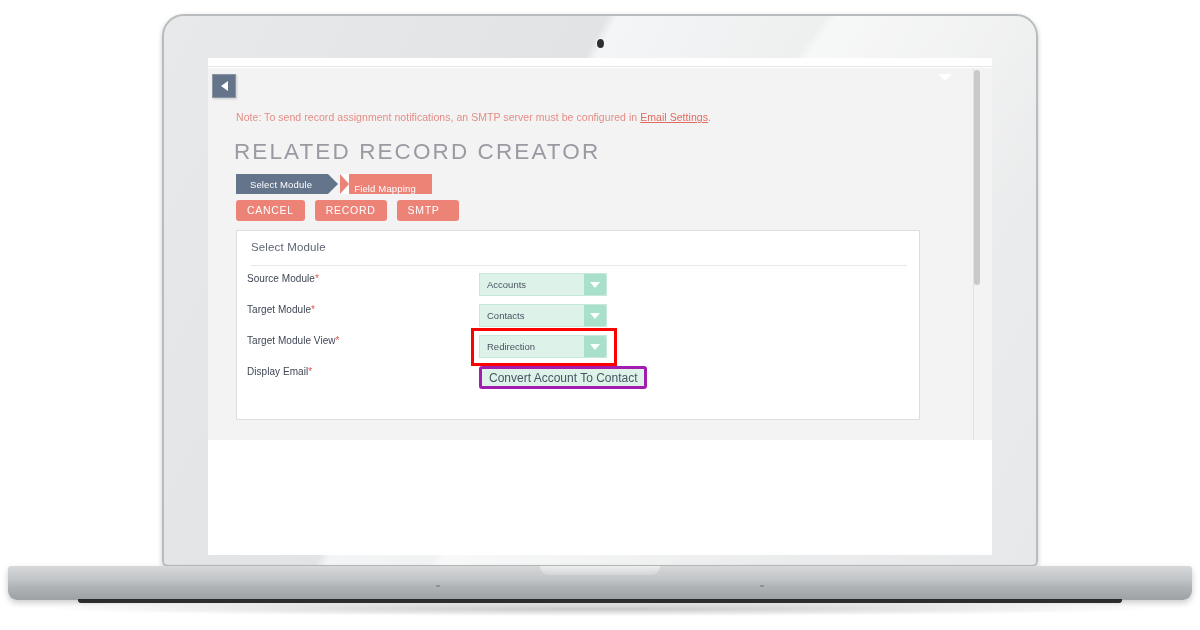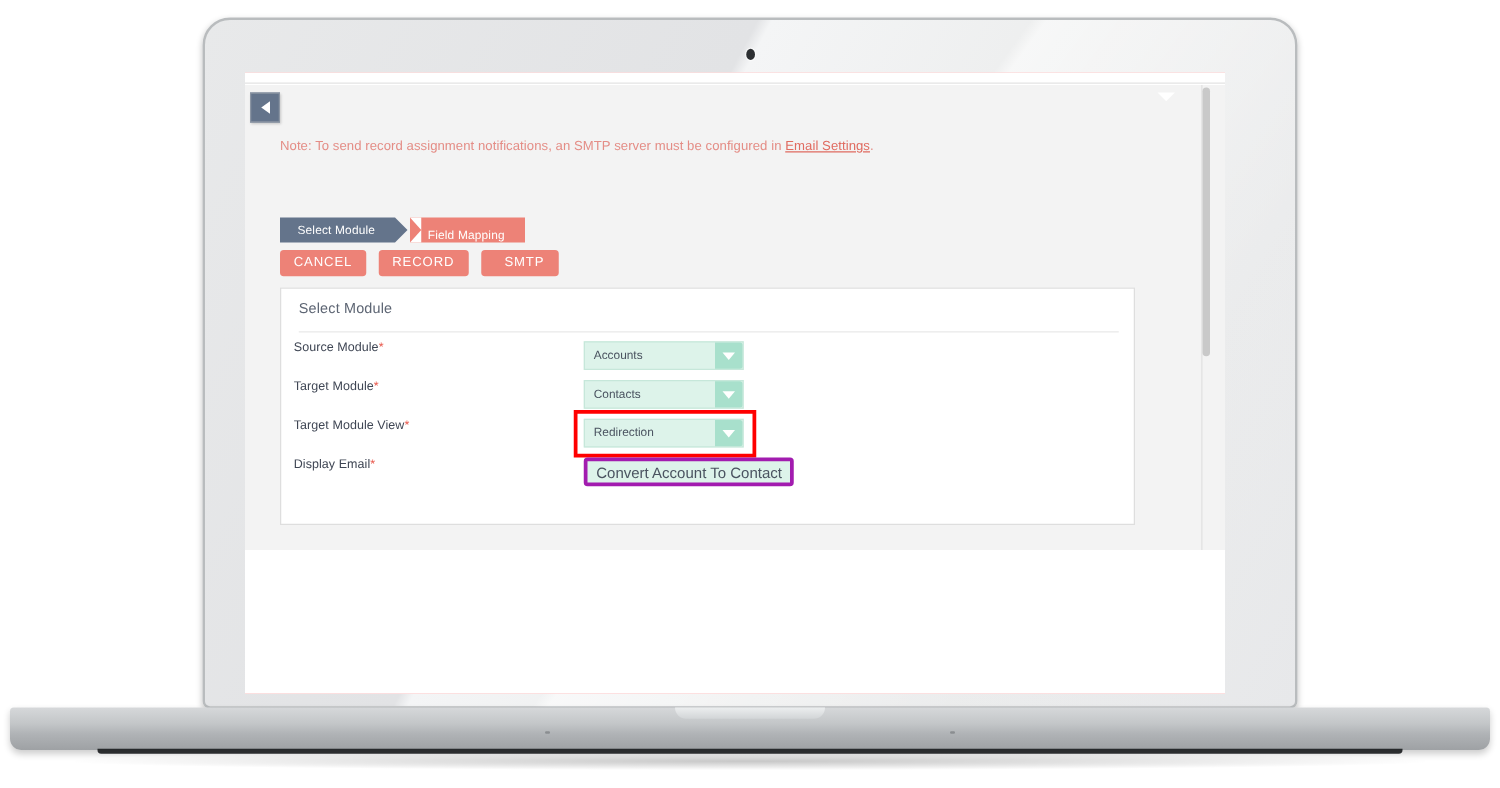--- a/index.html
+++ b/index.html
@@ -48,25 +48,25 @@
     width: 7px; height: 9px;
     margin-left: -3.5px;
     border-radius: 50%;
     background: #2d3033;
     box-shadow: 0 0 0 1px rgba(255,255,255,0.55);
   }
 
   
   .screen {
     position: absolute;
-    left: 196px;
+    left: 208px;
     top: 58px;
     width: 784px;
     height: 497px;
-    background: #fca5a5;
+    background: #000000;
     overflow: hidden;
   }
 
   
   .viewport {
     position: absolute;
     left: 0; top: 0;
     width: 784px; height: 497px;
     background: #ffffff;
   }
@@ -234,21 +234,21 @@
     border: none;
     border-radius: 3px;
     font-size: 10.5px;
     letter-spacing: 0.7px;
     font-family: "Liberation Sans", sans-serif;
     height: 21px;
     min-width: 62px;
     padding: 0 11px;
     cursor: pointer;
     line-height: 21px;
-    text-align: right;
+    text-align: left;
   }
 
   
   .card {
     position: absolute;
     left: 28px;
     top: 172px;
     width: 684px;
     height: 190px;
     background: #ffffff;
@@ -430,20 +430,21 @@
 
       <div class="top-caret"></div>
 
       <div class="scrollbar-track"></div>
       <div class="scrollbar-thumb"></div>
 
       <div class="note">
         <span>Note: To send record assignment notifications, an SMTP server must be configured in </span><a href="#">Email Settings</a><span>.</span>
       </div>
 
+      <div class="page-title">RELATED RECORD CREATOR</div>
 
       <div class="steps">
         <div class="step step-active">
           <span>Select Module</span>
         </div>
         <div class="step step-next">
           <span>Field Mapping</span>
         </div>
       </div>
 

